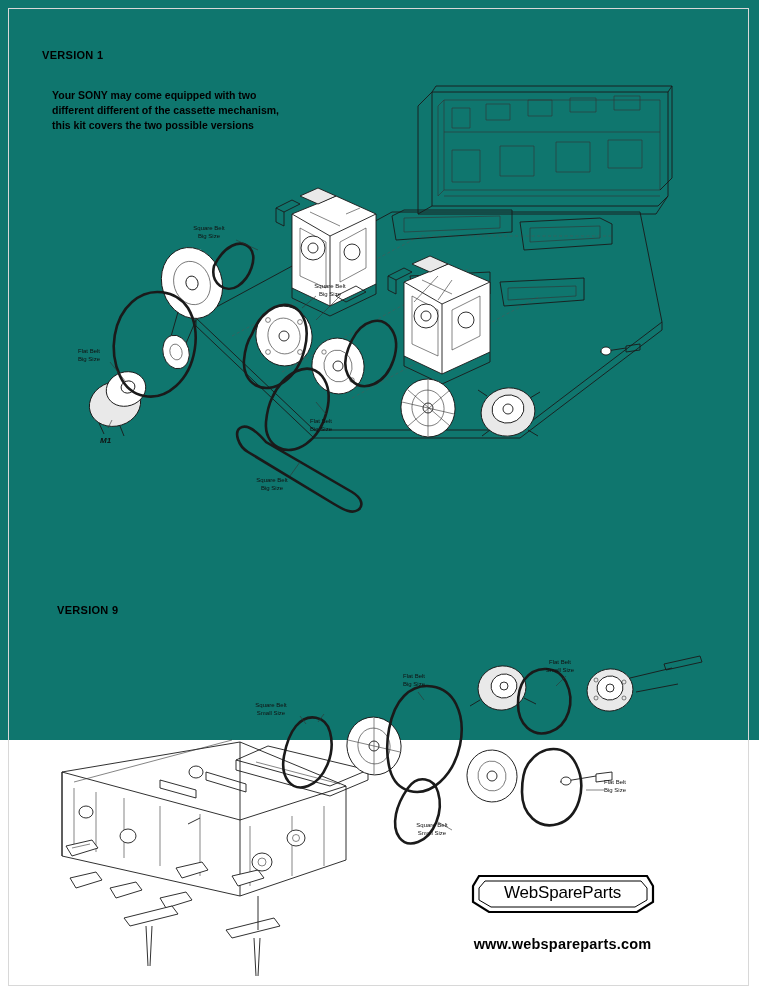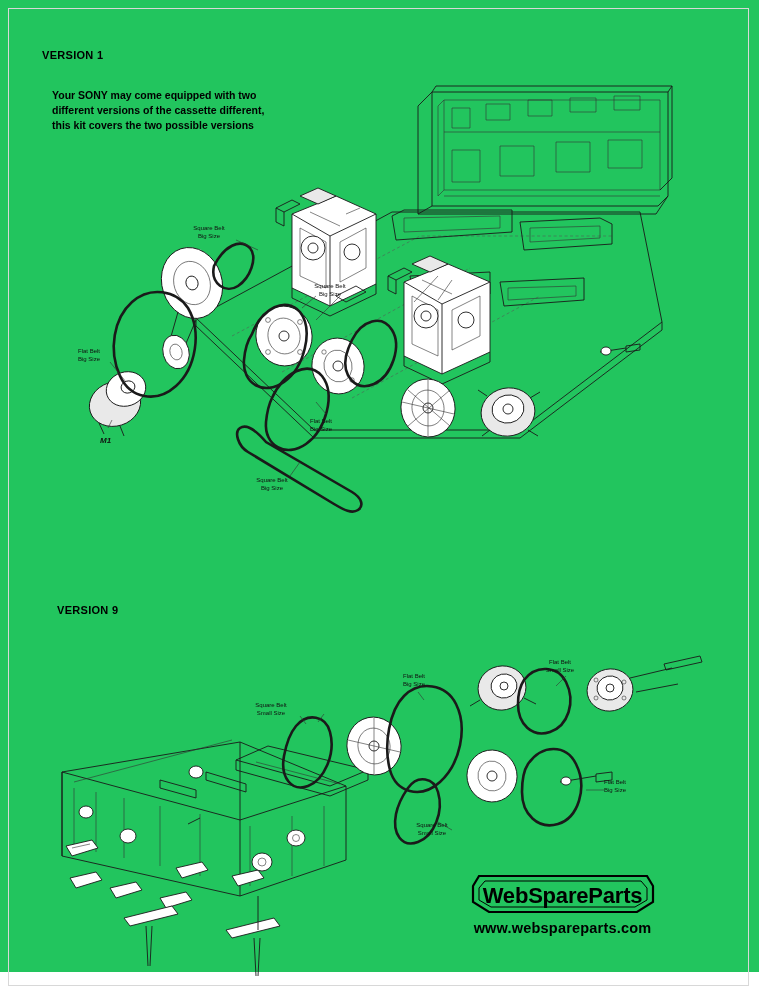--- a/index.html
+++ b/index.html
@@ -12,22 +12,22 @@
     height: 996px;
     font-family: "Liberation Sans", sans-serif;
     color: #000000;
     position: relative;
     overflow: hidden;
   }
   .page {
     position: absolute;
     left: 0; top: 0;
     width: 759px;
-    height: 972px;
-    background: #22c55e;
+    height: 740px;
+    background: #0f766e;
   }
   .border-frame {
     position: absolute;
     left: 8px; top: 8px;
     width: 741px;
     height: 978px;
     border: 1px solid #d8d8d8;
     box-sizing: border-box;
   }
   .version-heading {
@@ -87,27 +87,27 @@
     width: 188px;
     height: 44px;
     margin: 0 auto;
   }
   .brand-badge svg { position: absolute; left: 0; top: 0; }
   .brand-name {
     position: absolute;
     left: 0; top: 11px;
     width: 188px;
     text-align: center;
-    font-size: 22px;
-    font-weight: bold;
+    font-size: 17px;
+    font-weight: normal;
     letter-spacing: -0.2px;
     color: #000;
   }
   .brand-url {
-    margin-top: 4px;
+    margin-top: 20px;
     font-size: 14.5px;
     font-weight: bold;
     letter-spacing: 0.2px;
     color: #000;
   }
 </style>
 </head>
 <body>
 
 <div class="page">
@@ -371,21 +371,21 @@
         <path class="thin" d="M418 692 L424 700"></path>
         <path class="thin" d="M566 676 L556 686"></path>
         <path class="thin" d="M604 790 L586 790"></path>
         <path class="thin" d="M452 830 L438 822"></path>
       </g>
     </g>
   </svg>
 
   <div class="version-heading" id="version1-heading">VERSION 1</div>
 
-  <div class="intro-text">Your SONY may come equipped with two different versions of the cassette different, this kit covers the two possible versions</div>
+  <div class="intro-text">Your SONY may come equipped with two different different of the cassette mechanism, this kit covers the two possible versions</div>
 
   <div class="version-heading" id="version2-heading">VERSION 9</div>
 
   <div class="callout" style="left:179px; top:225px; width:60px;">Square Belt
 Big Size</div>
   <div class="callout" style="left:300px; top:283px; width:60px;">Square Belt
 Big Size</div>
   <div class="callout" style="left:59px; top:348px; width:60px;">Flat Belt
 Big Size</div>
   <div class="callout" style="left:291px; top:418px; width:60px;">Flat Belt

